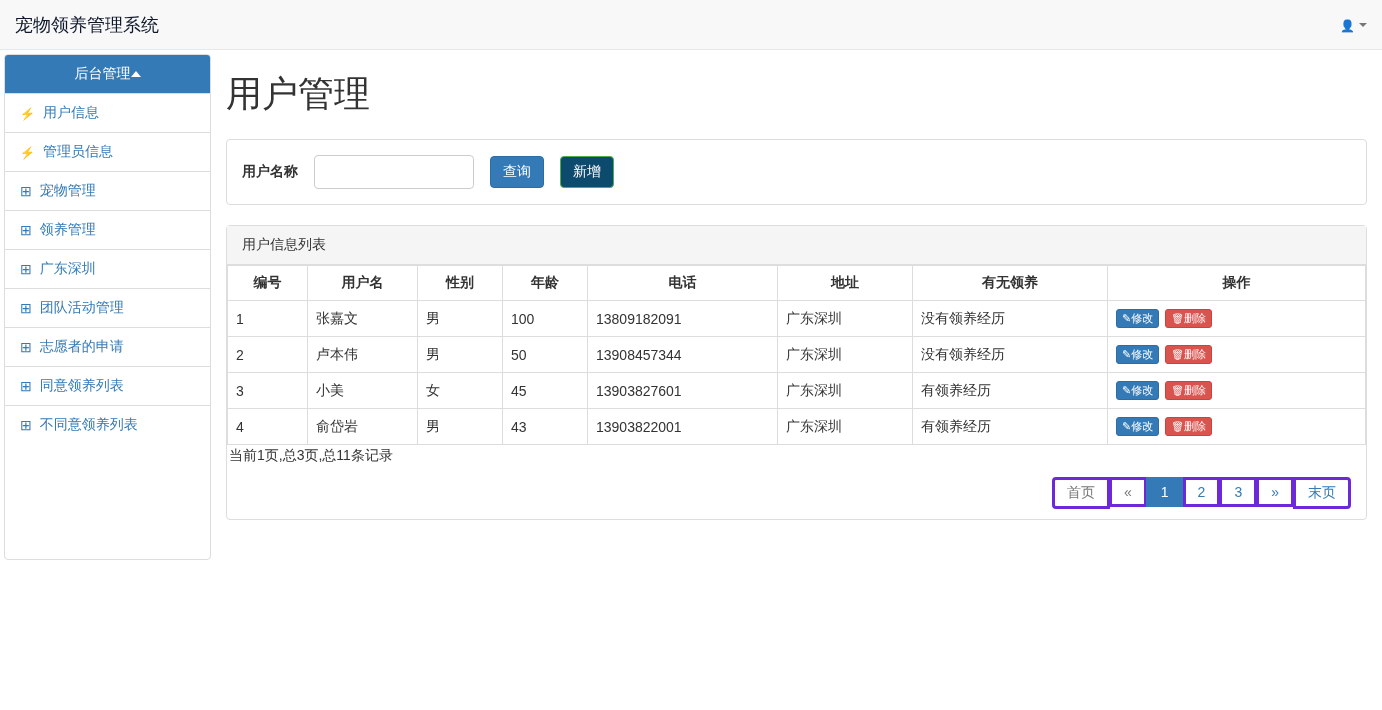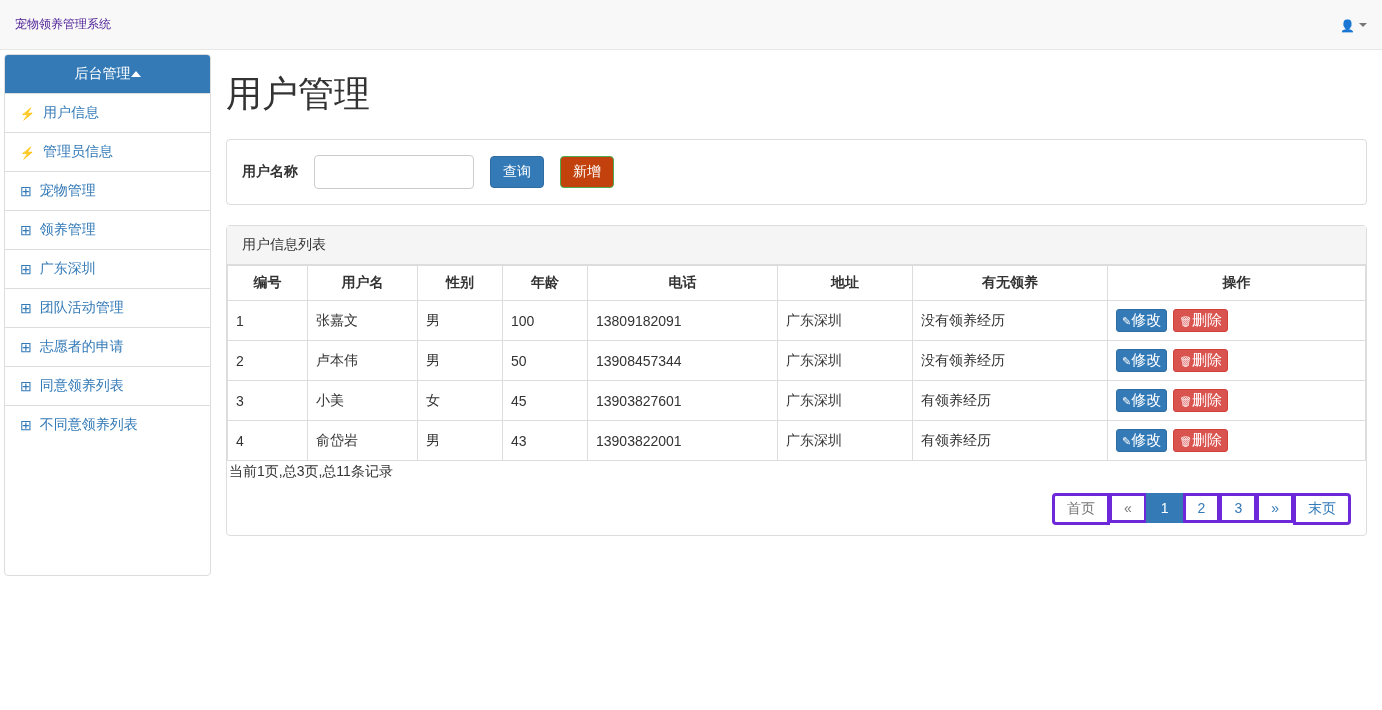--- a/index.html
+++ b/index.html
@@ -1,42 +1,42 @@
 <!DOCTYPE html>
 <html><head>
   <meta charset="utf-8">
   <style>
     * { box-sizing: border-box; margin: 0; padding: 0; }
     body { font-family: "Helvetica Neue", Helvetica, Arial, "微软雅黑", sans-serif; font-size: 14px; color: #333; background: #fff; }
     
     .navbar { background: #f8f8f8; border-bottom: 1px solid #e7e7e7; height: 50px; display: flex; align-items: center; justify-content: space-between; padding: 0 15px; }
-    .navbar-brand { font-size: 12px; color: #4c1d95; }
+    .navbar-brand { font-size: 18px; color: #0f172a; }
     .navbar-right { color: #777; cursor: pointer; display: flex; align-items: center; gap: 4px; }
     
     .container { display: flex; }
     
     .sidebar { width: 207px; border: 1px solid #ddd; border-radius: 4px; margin: 4px 0 0 4px; background: #fff; }
     .sidebar-heading { background: #337ab7; color: #fff; padding: 10px 15px; display: flex; justify-content: center; align-items: center; border-radius: 3px 3px 0 0; cursor: pointer; }
     .sidebar-item { padding: 10px 15px; border-top: 1px solid #ddd; color: #337ab7; cursor: pointer; display: flex; align-items: center; gap: 8px; }
     
     .main { flex: 1; padding: 20px 15px; }
     .page-header { font-size: 36px; font-weight: 500; margin-bottom: 20px; }
     
     .panel { border: 1px solid #ddd; border-radius: 4px; margin-bottom: 20px; }
     .panel-inline-body { padding: 15px; display: flex; align-items: center; gap: 16px; }
     .panel-heading { background: #f5f5f5; border-bottom: 1px solid #ddd; padding: 10px 15px; color: #333; font-size: 14px; }
     
     .form-label { font-weight: 700; font-size: 14px; }
     .form-control { display: inline-block; width: 160px; height: 34px; padding: 6px 12px; border: 1px solid #ccc; border-radius: 4px; font-size: 14px; }
     
     .btn { display: inline-block; padding: 6px 12px; font-size: 14px; border-radius: 4px; cursor: pointer; border: 1px solid transparent; color: #fff; text-align: center; }
     .btn-primary { background: #337ab7; border-color: #2e6da4; }
-    .btn-success { background: #c2410c; border-color: #4cae4c; font-family: Liberation Mono, monospace; }
+    .btn-success { background: #0c4a6e; border-color: #4cae4c; font-family: Liberation Mono, monospace; }
     .btn-danger { background: #d9534f; border-color: #d43f3a; }
-    .btn-xs { padding: 1px 5px; font-size: 15px; border-radius: 3px; }
+    .btn-xs { padding: 1px 5px; font-size: 11px; border-radius: 3px; }
     
     .table { width: 100%; border-collapse: collapse; }
     .table th, .table td { padding: 8px; border: 1px solid #ddd; text-align: left; vertical-align: middle; }
     .table th { text-align: center; background: #fff; font-weight: 700; }
     .table td { background: #fff; }
     
     .table-footer { padding: 0 0 10px 0; }
     .page-info { font-size: 14px; color: #333; padding: 2px 2px; }
     .pagination { display: flex; justify-content: flex-end; gap: 0; list-style: none; margin: 10px 15px 0 0; }
     .pagination li { display: inline; }

